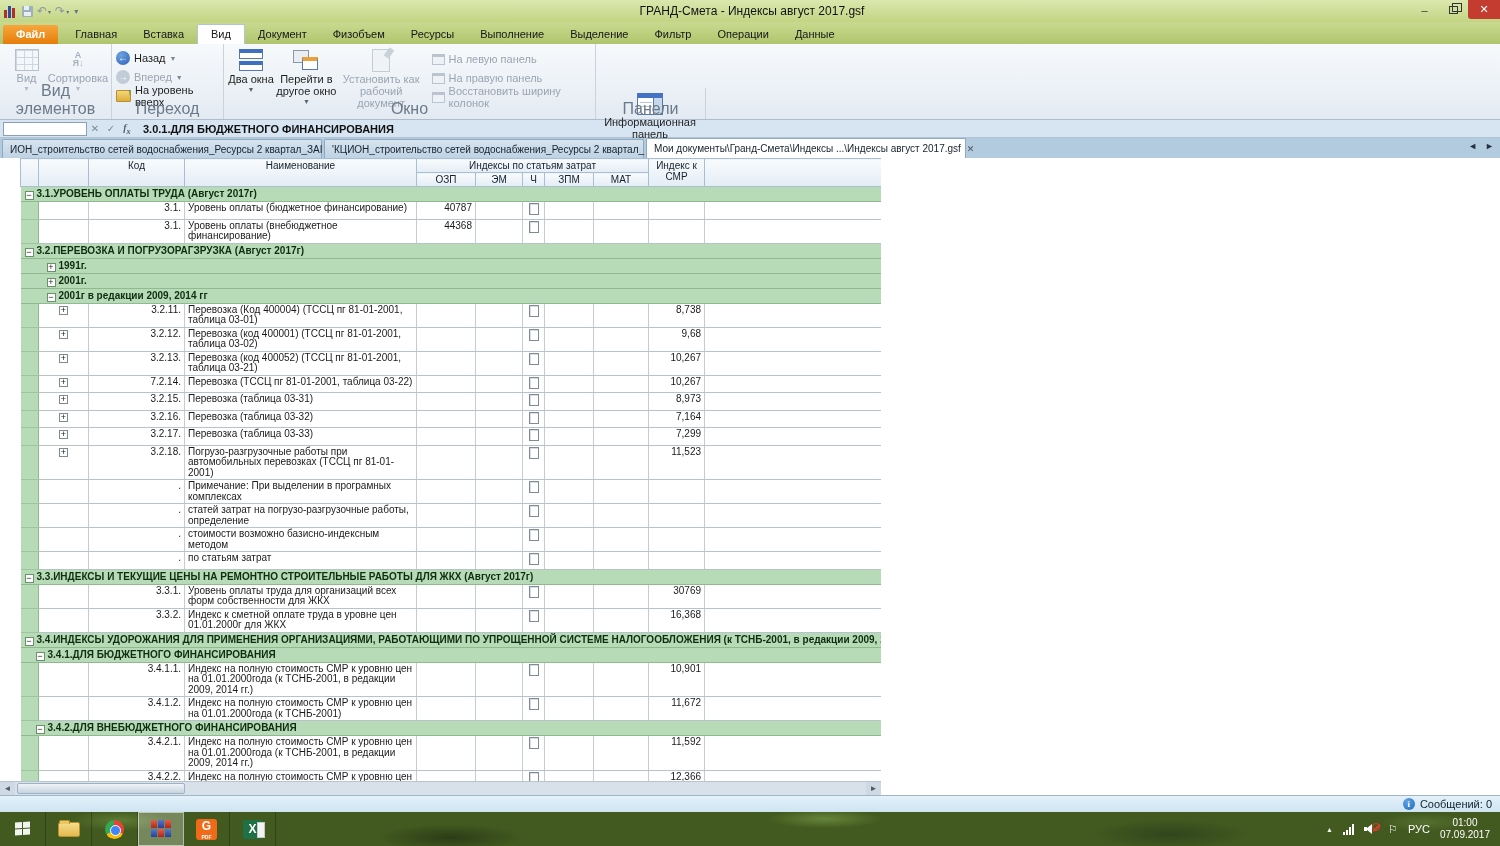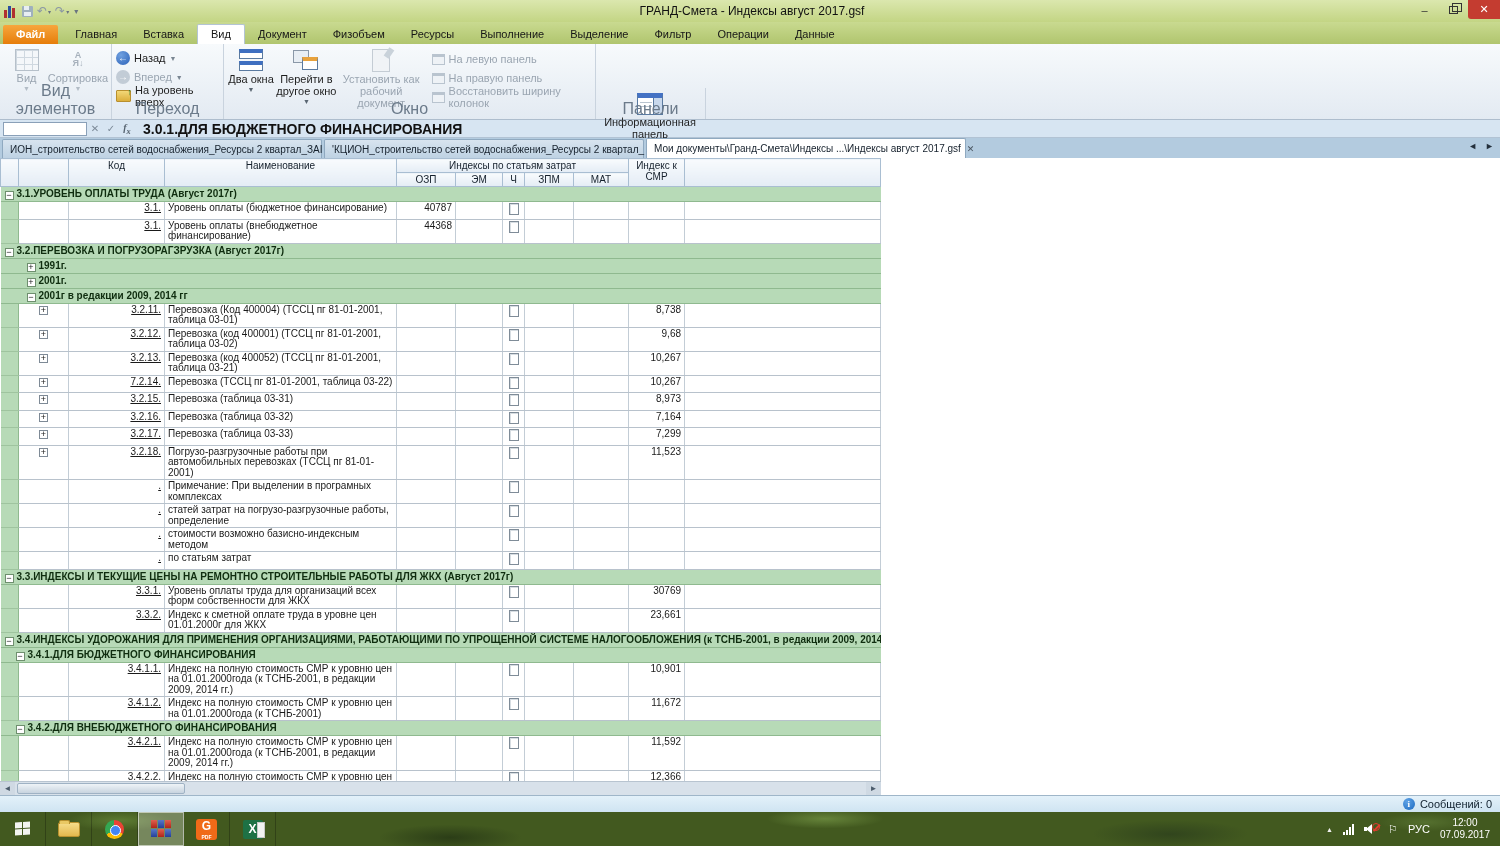--- a/index.html
+++ b/index.html
@@ -65,43 +65,43 @@
     background-image:linear-gradient(#b9c4cf 1px,transparent 1px); background-size:100% 4px; }
   .ic-smallwin { width:13px; height:11px; border:1px solid #b9c4cf; background:#eef2f6; border-top:3px solid #b9c4cf; flex:none; }
   .okno-small { display:flex; flex-direction:column; justify-content:flex-start; gap:1px; margin-left:8px; padding-top:4px; }
   .perehod-col { display:flex; flex-direction:column; gap:1px; padding-top:3px; }
 
   
   .formula-bar { height:18px; background:#d7e5f2; border-bottom:1px solid #b2c3d4; display:flex; align-items:center; flex:none; }
   .fx-input { width:84px; height:14px; margin-left:3px; border:1px solid #8aa0b8; background:#fff; font-size:10px; padding:0 2px; }
   .fxi { width:16px; text-align:center; color:#7c8a98; font-size:10px; cursor:default; }
   .fxi.fx { font-style:italic; font-family:"Liberation Serif",serif; font-weight:bold; color:#55626e; }
-  .fx-value { margin-left:8px; font-weight:bold; font-size:14px; color:#111; }
+  .fx-value { margin-left:8px; font-weight:bold; font-size:11px; color:#111; }
 
   
   .doc-tabs { height:20px; background:#b3cbdf; display:flex; align-items:flex-end; padding-left:2px; flex:none; position:relative; }
   .dtab { height:19px; display:flex; align-items:center; padding:0 7px; font-size:10px; color:#15202c;
     background:linear-gradient(#d8e4ef,#bed2e3); border:1px solid #8fa9c0; border-bottom:none; border-radius:2px 2px 0 0; margin-right:2px; max-width:320px; white-space:nowrap; }
   .dtab.active { background:#fff; height:20px; }
   .dtab .x { margin-left:6px; font-size:9px; color:#4a5662; }
   .tabnav { position:absolute; right:6px; top:3px; display:flex; gap:8px; font-size:9px; color:#24303c; }
 
   
   .content { flex:1; position:relative; background:#fff; overflow:hidden; }
-  .grid-wrap { position:absolute; left:0; top:0; width:881px; bottom:14px; overflow:hidden; }
+  .grid-wrap { position:absolute; left:0; top:0; width:881px; bottom:14px; overflow:hidden;padding-left:20px; }
   table.grid { border-collapse:collapse; table-layout:fixed; width:880px; }
   table.grid td, table.grid th { vertical-align:top; overflow:hidden; }
   thead th { background:linear-gradient(#f8fbfd,#e4ecf5); border:1px solid #a9bed2; font-weight:normal; font-size:10px; color:#15202c; padding:1px 2px; text-align:center; line-height:11px; }
   tbody td { border-right:1px solid #c3cdd6; border-bottom:1px solid #b8c2cc; font-size:10px; line-height:10.5px; padding:1px 3px; background:#fff; }
   td.gut { background:#b7dab7; border-right:1px solid #8fb98f; border-bottom:1px solid #9fc49f; }
   tr.sec td { background:#b7dab7; border-bottom:1px solid #8fb98f; border-right:none; color:#0f2d0f; font-weight:bold; line-height:11px; white-space:nowrap; }
   .sectx { margin-left:3px; }
   .exp { display:inline-block; width:9px; height:9px; background:#fff; border:1px solid #6e8f6e; color:#222; font-size:9px; line-height:7px; text-align:center; vertical-align:-1px; font-weight:normal; }
   .pexp { display:inline-block; width:9px; height:9px; background:#fff; border:1px solid #7e8a96; color:#222; font-size:9px; line-height:7px; text-align:center; font-weight:normal; }
-  td.code { text-align:right;text-decoration:underline; }
+  td.code { text-align:right; }
   td.num { text-align:right; }
   td.expc { text-align:center; }
   .cb { display:inline-block; width:10px; height:12px; background:#fff; border:1px solid #7f8c98; box-shadow:inset 1px 1px 0 #d7dde2; }
   td.ch { text-align:center; padding:1px 0; }
 
   
   .hscroll { position:absolute; left:0; bottom:0; width:881px; height:14px; background:#d8e1ea; border-top:1px solid #b8c4d0; display:flex; align-items:center; }
   .harrow { width:15px; height:13px; display:flex; align-items:center; justify-content:center; font-size:8px; color:#4a5a6a; background:#cfd9e3; }
   .hthumb { width:168px; height:11px; margin-left:2px; background:linear-gradient(#eef3f7,#c8d4df); border:1px solid #9fb2c4; border-radius:2px; }
   .harrow.right { margin-left:auto; }
@@ -565,21 +565,21 @@
             <tr>
               <td class="gut"></td>
               <td class="expc"></td>
               <td class="code">3.3.2.</td>
               <td>Индекс к сметной оплате труда в уровне цен 01.01.2000г для ЖКХ</td>
               <td class="num"></td>
               <td></td>
               <td class="ch"><span class="cb"></span></td>
               <td></td>
               <td></td>
-              <td class="num">23,661</td>
+              <td class="num">16,368</td>
               <td></td>
             </tr>
             <tr class="sec">
               <td colspan="11" style="padding-left: 4px;"><span class="exp">−</span><span class="sectx">3.4.ИНДЕКСЫ УДОРОЖАНИЯ ДЛЯ ПРИМЕНЕНИЯ  ОРГАНИЗАЦИЯМИ, РАБОТАЮЩИМИ ПО УПРОЩЕННОЙ СИСТЕМЕ НАЛОГООБЛОЖЕНИЯ (к ТСНБ-2001, в редакции 2009, 2014гг.) (Август 2017г)</span></td>
             </tr>
             <tr class="sec">
               <td colspan="11" style="padding-left: 15px;"><span class="exp">−</span><span class="sectx">3.4.1.ДЛЯ БЮДЖЕТНОГО ФИНАНСИРОВАНИЯ</span></td>
             </tr>
             <tr>
               <td class="gut"></td>
@@ -694,19 +694,19 @@
           <i></i>
         </span>
       <span class="speaker">
           <span class="body"></span>
           <span class="conep"></span>
           <span class="ban"></span>
         </span>
       <span class="flagic">⚐</span>
       <span class="lang">РУС</span>
       <span class="clock">
-        <span>12:00</span><br>
+        <span>01:00</span><br>
         <span>07.09.2017</span>
       </span>
     </div>
   </div>
 
 </div>
 
 </body></html>

